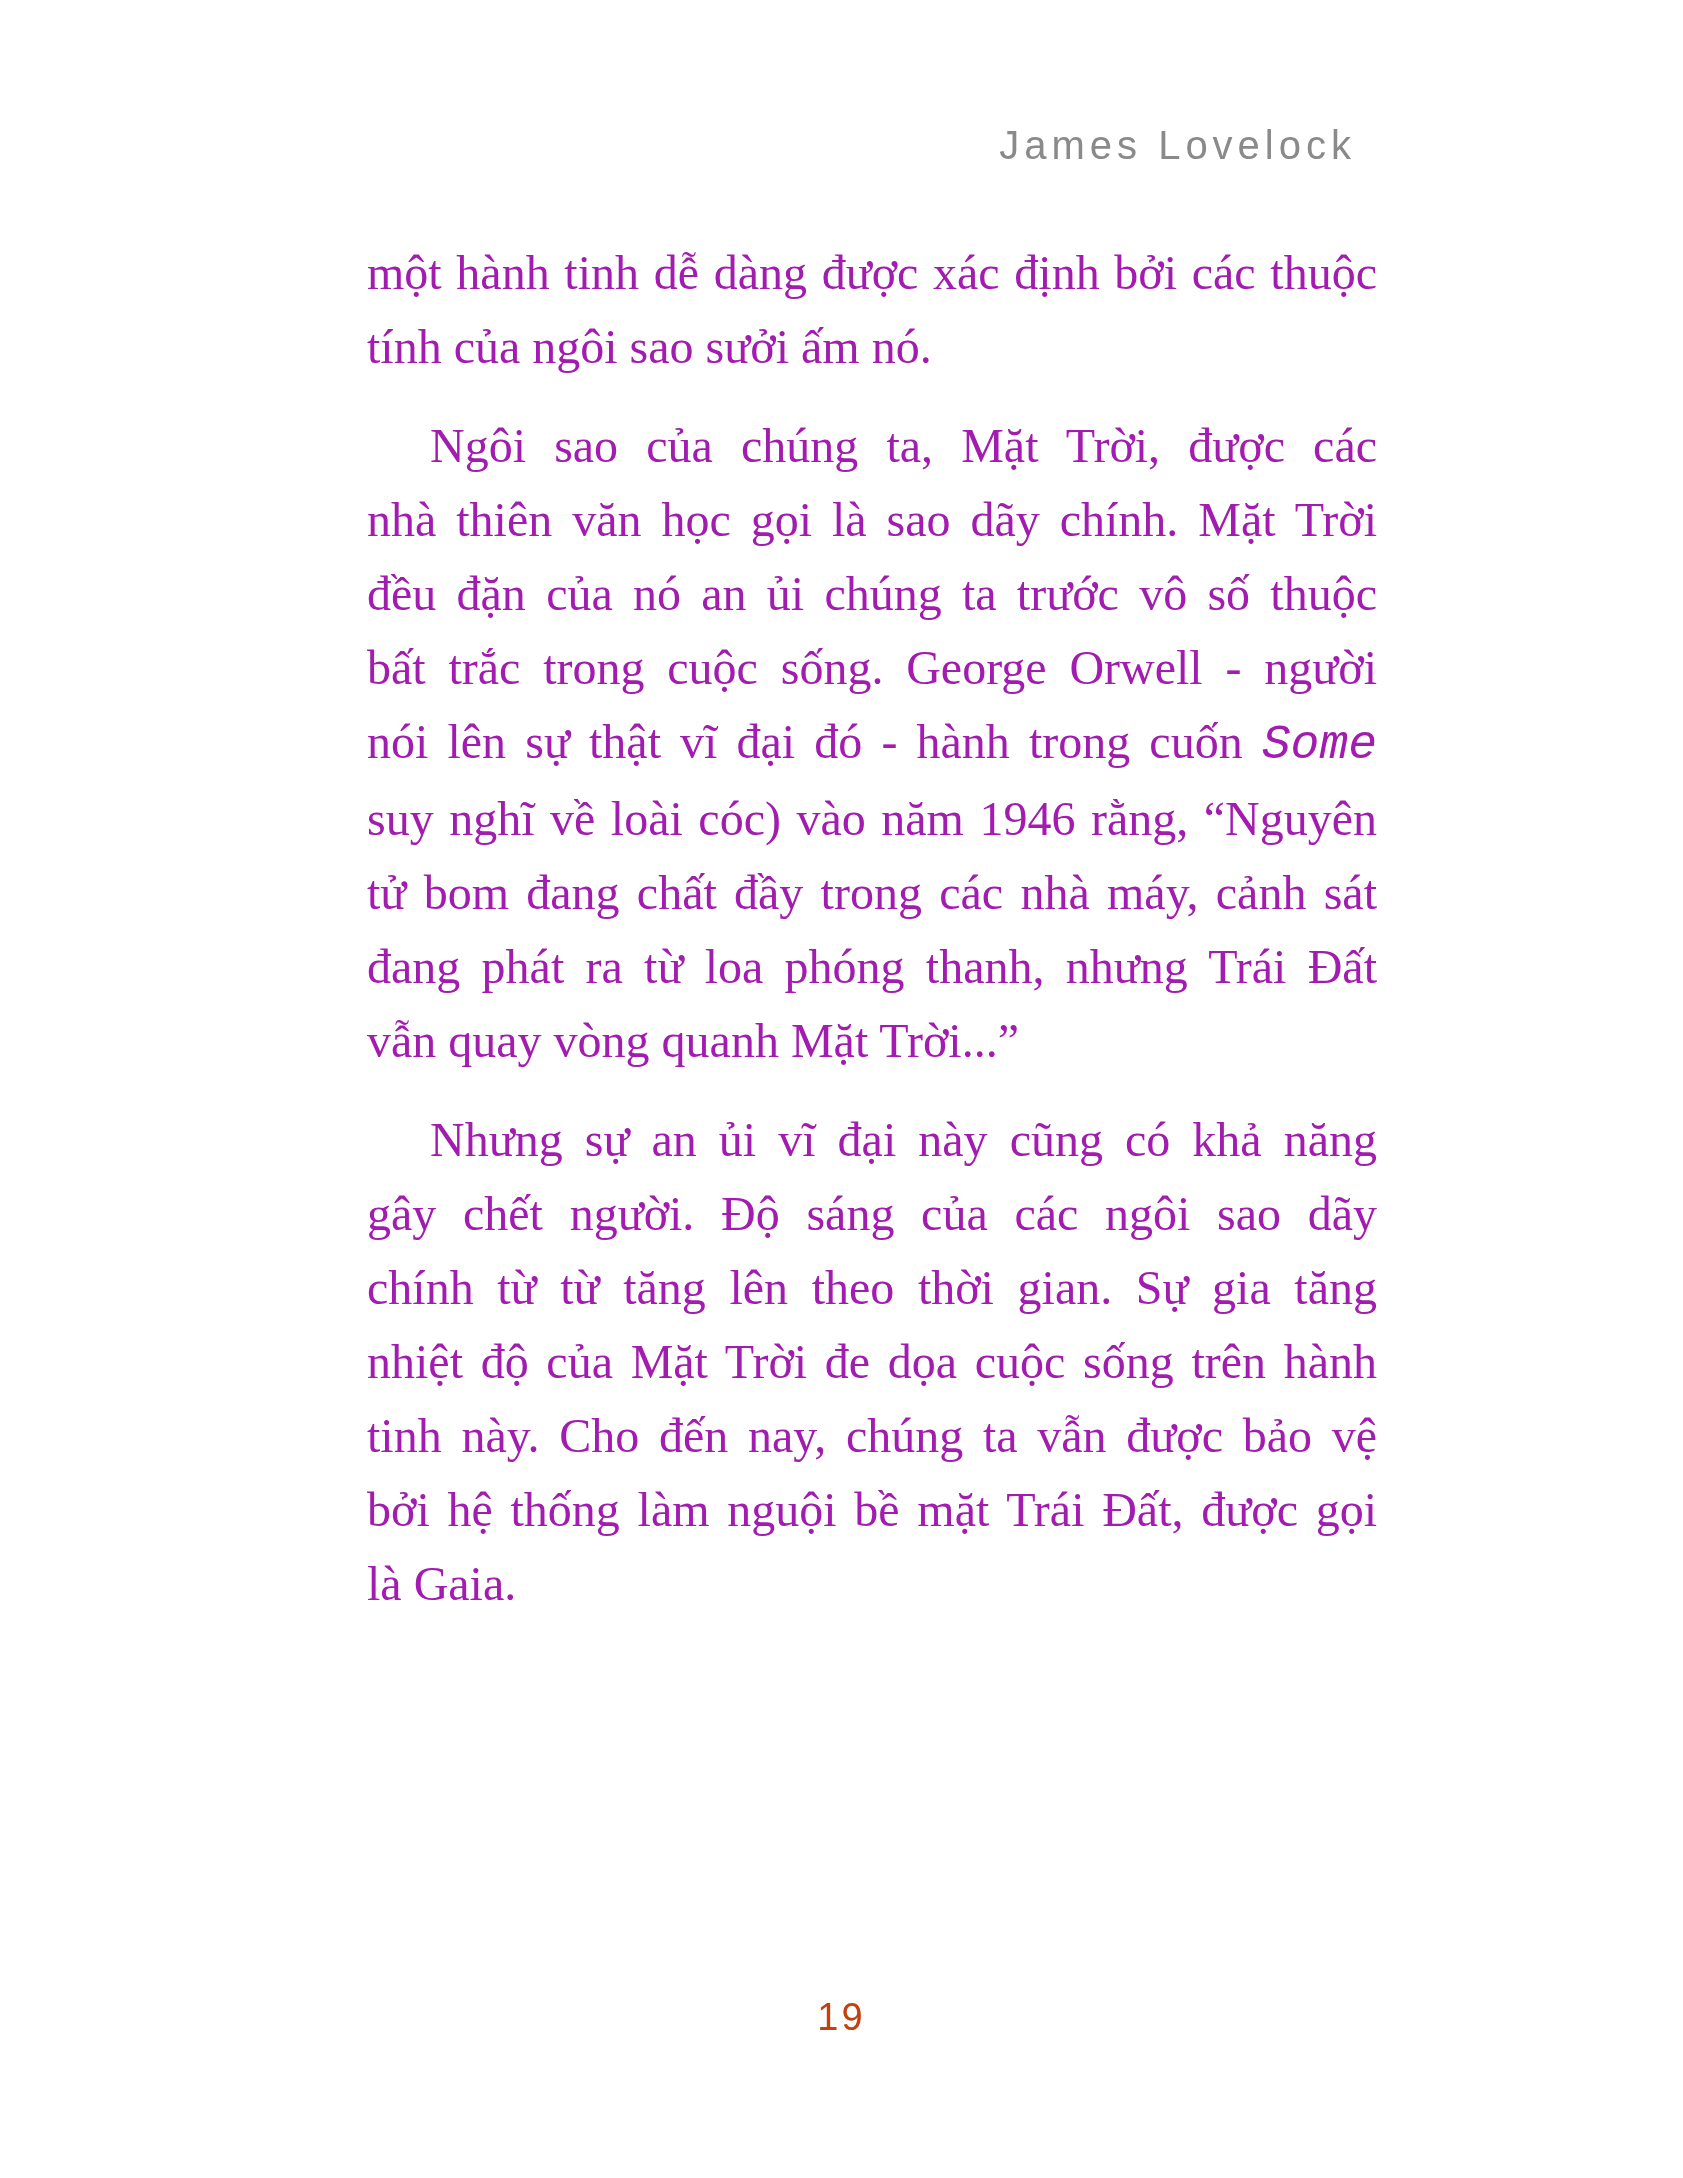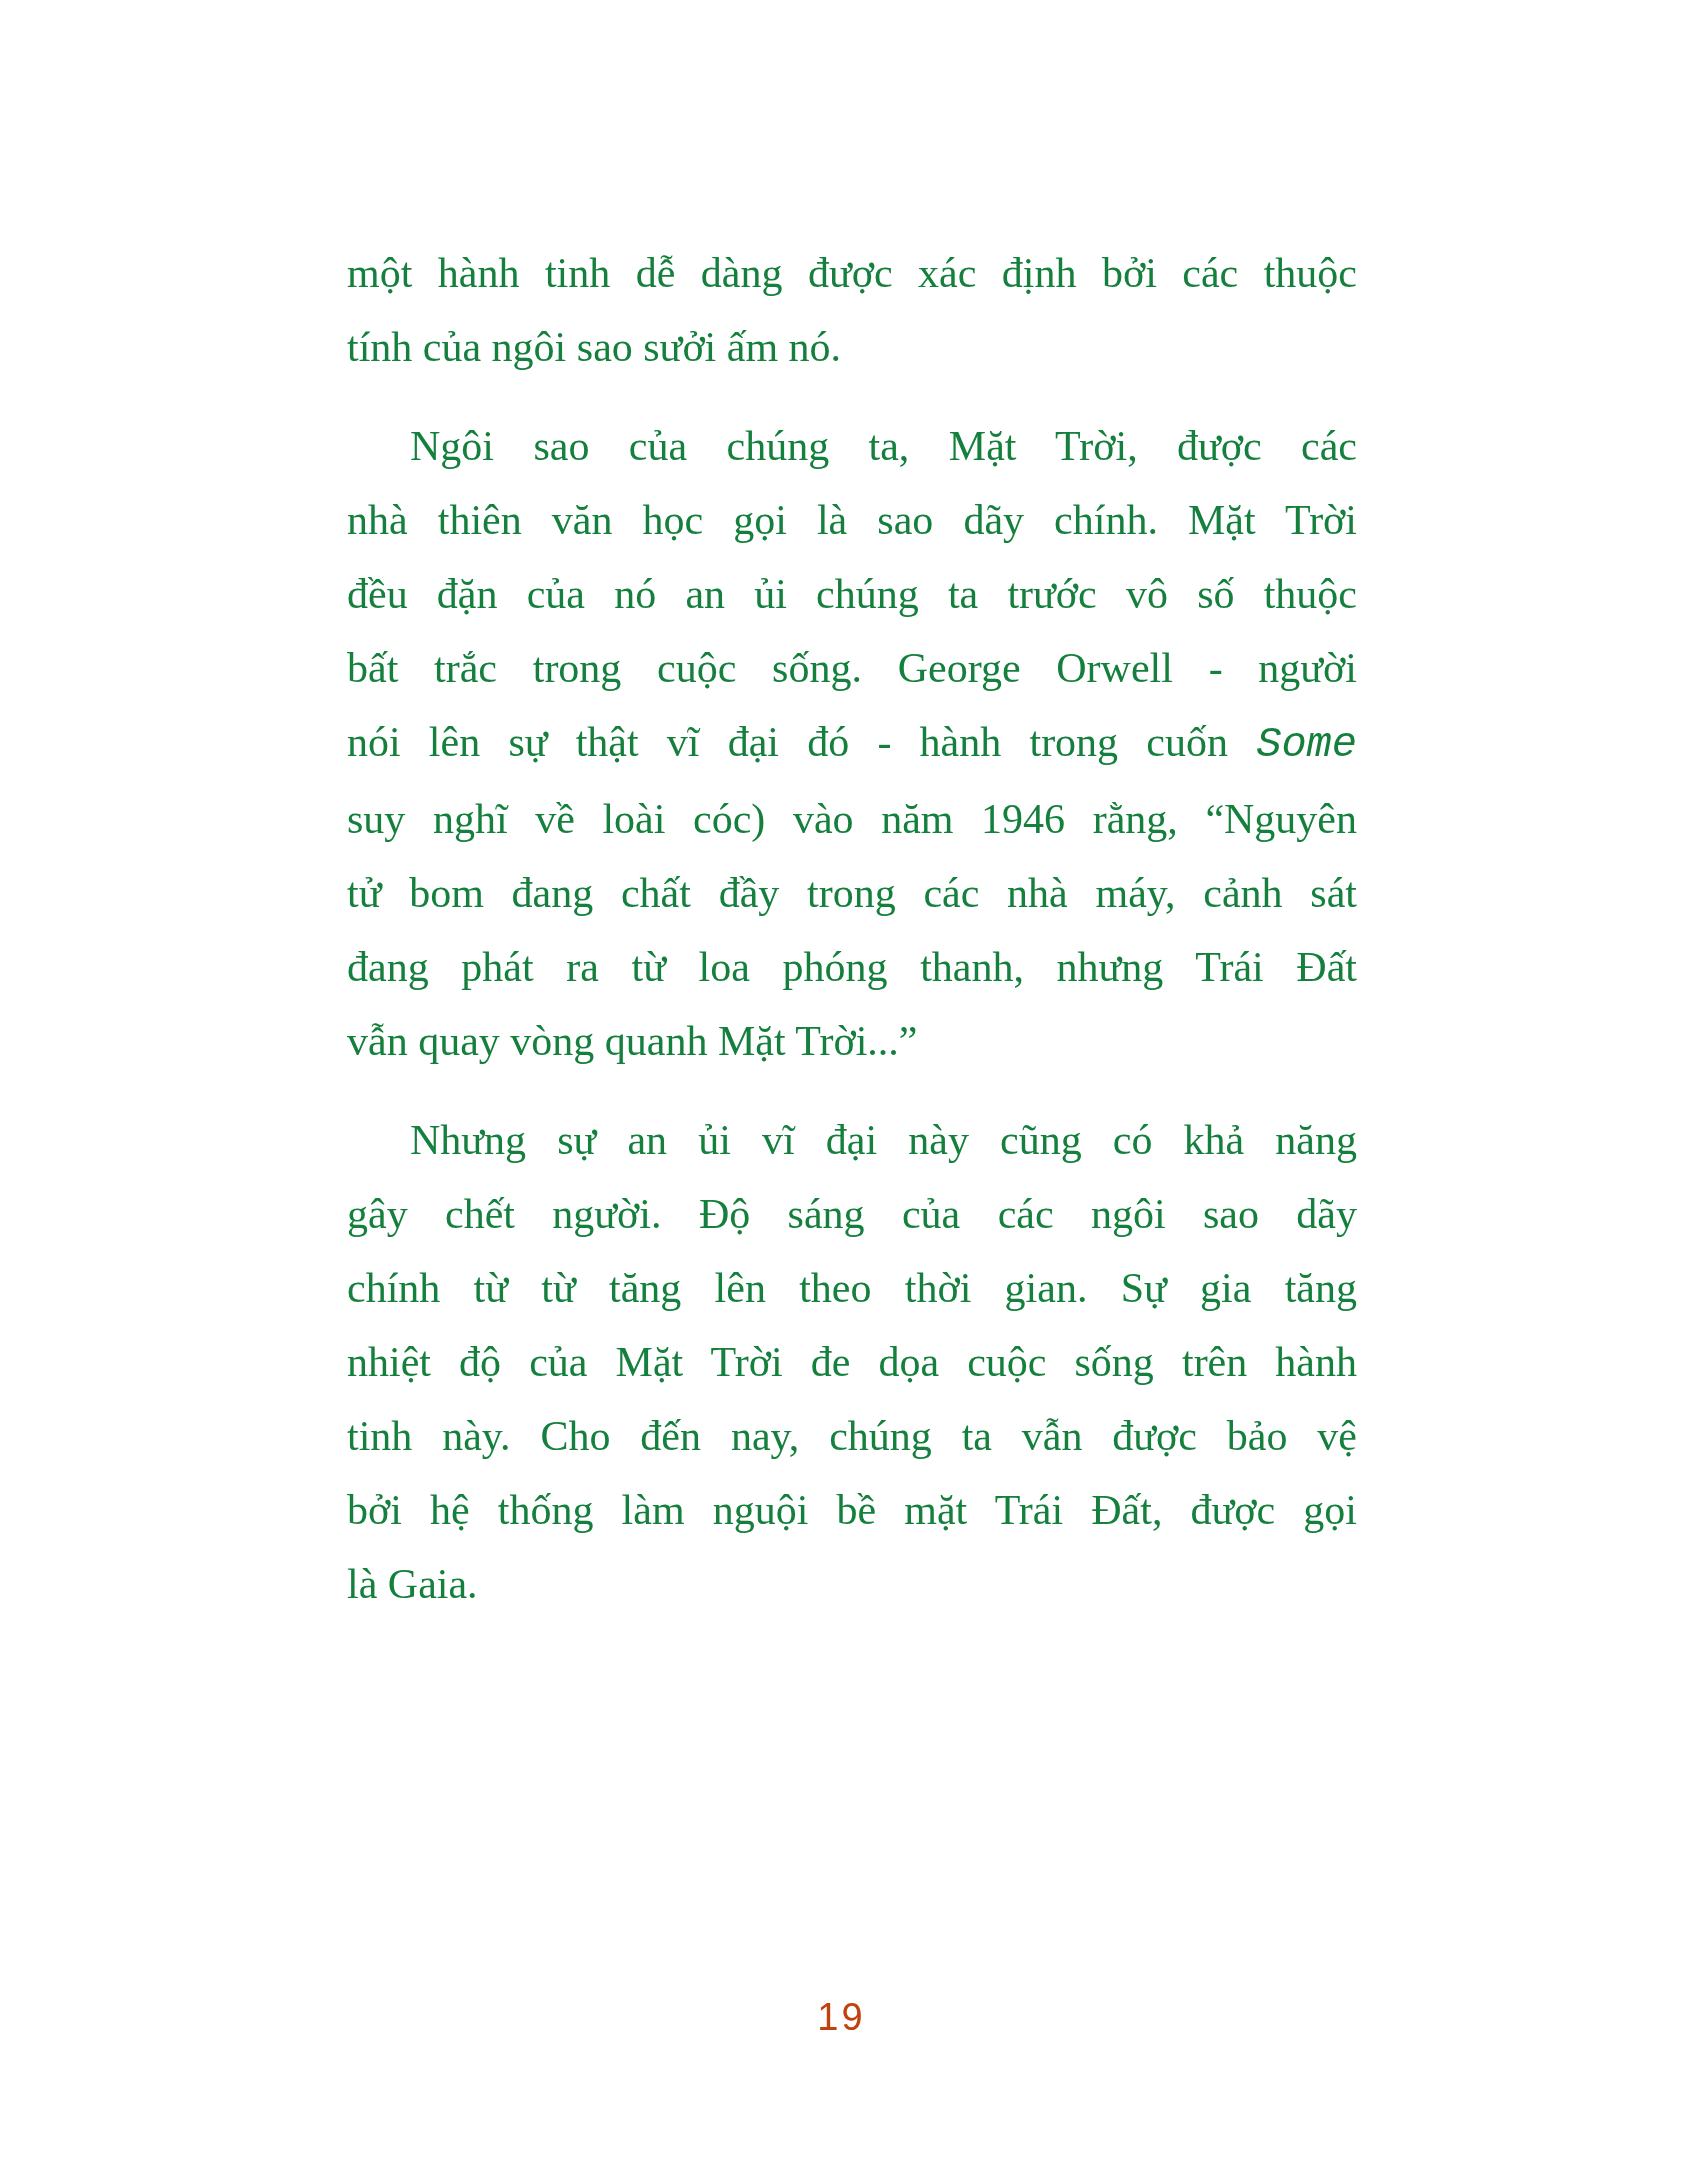--- a/index.html
+++ b/index.html
@@ -21,25 +21,25 @@
     right: 327px;
     font-family: "Liberation Sans", sans-serif;
     font-size: 40px;
     font-weight: 300;
     letter-spacing: 5px;
     color: #8a8a8a;
     white-space: nowrap;
   }
   .body-text {
     position: absolute;
-    left: 347px;
+    left: 367px;
     top: 236px;
     width: 1010px;
-    color: #15803d;
-    font-size: 42px;
+    color: #a21caf;
+    font-size: 48px;
     line-height: 74px;
   }
   .para { margin: 0; }
   .para + .para { margin-top: 25px; }
   .line {
     text-align: justify;
     text-align-last: justify;
     white-space: normal;
   }
   .line.last { text-align-last: left; }
@@ -55,20 +55,21 @@
     font-size: 38px;
     font-weight: 300;
     letter-spacing: 3px;
     color: #c2410c;
   }
 </style>
 </head>
 <body>
 
 <div class="page">
+  <div class="running-header">James Lovelock</div>
 
   <div class="body-text">
       <div class="para">
         <div class="line"><span>một hành tinh dễ dàng được xác định bởi các thuộc</span></div>
         <div class="line last"><span>tính của ngôi sao sưởi ấm nó.</span></div>
       </div>
       <div class="para">
         <div class="line indent"><span>Ngôi sao của chúng ta, Mặt Trời, được các</span></div>
         <div class="line"><span>nhà thiên văn học gọi là sao dãy chính. Mặt Trời</span></div>
         <div class="line"><span>đều đặn của nó an ủi chúng ta trước vô số thuộc</span></div>

